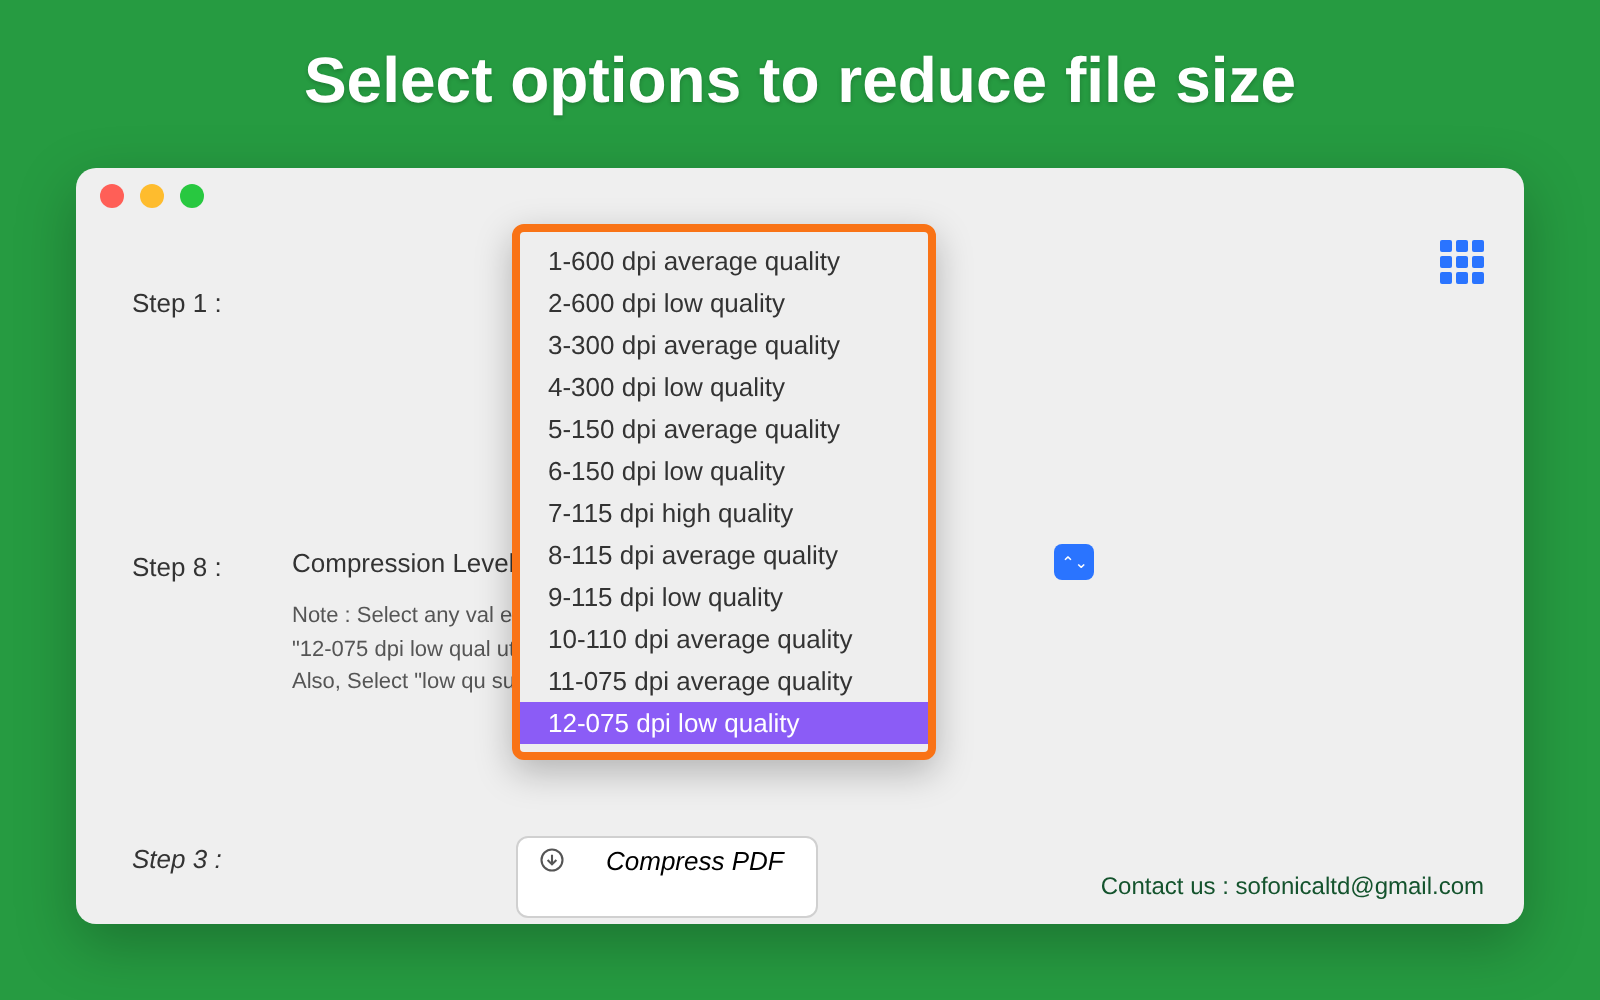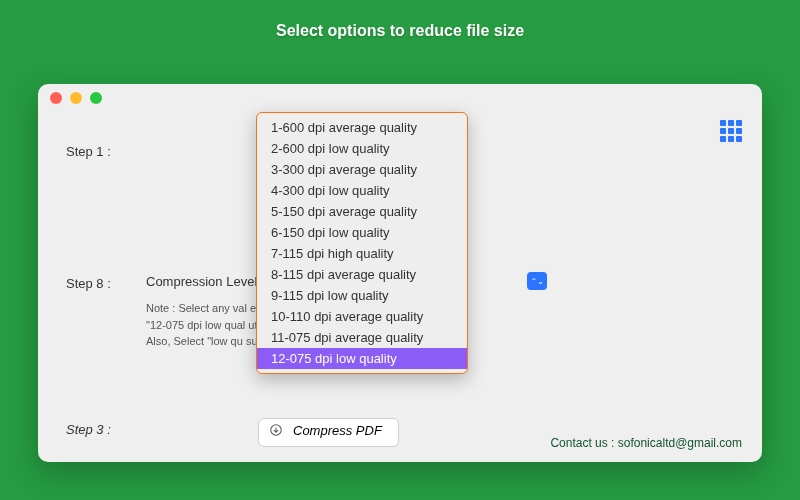--- a/index.html
+++ b/index.html
@@ -6,21 +6,21 @@
     body {
       width: 800px;
       height: 500px;
       background: #269b41;
       font-family: -apple-system, BlinkMacSystemFont, "Helvetica Neue", sans-serif;
       overflow: hidden;
       position: relative;
     }
     .headline {
       color: #fff;
-      font-size: 16px;
+      font-size: 32px;
       font-weight: 600;
       text-align: center;
       padding-top: 22px;
       text-shadow: 0 1px 2px rgba(0,0,0,0.2);
     }
     .window {
       position: absolute;
       left: 38px;
       top: 84px;
       width: 724px;
@@ -115,43 +115,43 @@
     .note {
       font-size: 11px;
       color: #555;
       line-height: 1.5;
       margin-top: 10px;
     }
     .compress-btn {
       background: #fff;
       border: 1px solid #d0d0d0;
       border-radius: 6px;
-      padding: 4px 16px 8px 10px;
+      padding: 4px 16px 20px 10px;
       font-size: 13px;
       display: inline-flex;
       align-items: center;
-      gap: 10px;
+      gap: 20px;
       margin-left: 112px;
     }
     .contact {
       position: absolute;
       right: 20px;
       bottom: 12px;
       font-size: 12px;
       color: #14532d;
       text-align: right;
     }
     
     .dropdown {
       position: absolute;
       left: 218px;
       top: 0px;
       width: 212px;
       background: #eeeeee;
-      border: 1px solid #f97316;
+      border: 4px solid #f97316;
       border-radius: 6px;
       box-shadow: 0 6px 18px rgba(0,0,0,0.25);
       z-index: 10;
       padding: 4px 0;
     }
     .dd-item {
       padding: 3px 14px;
       font-size: 13px;
       color: #333;
       cursor: default;

